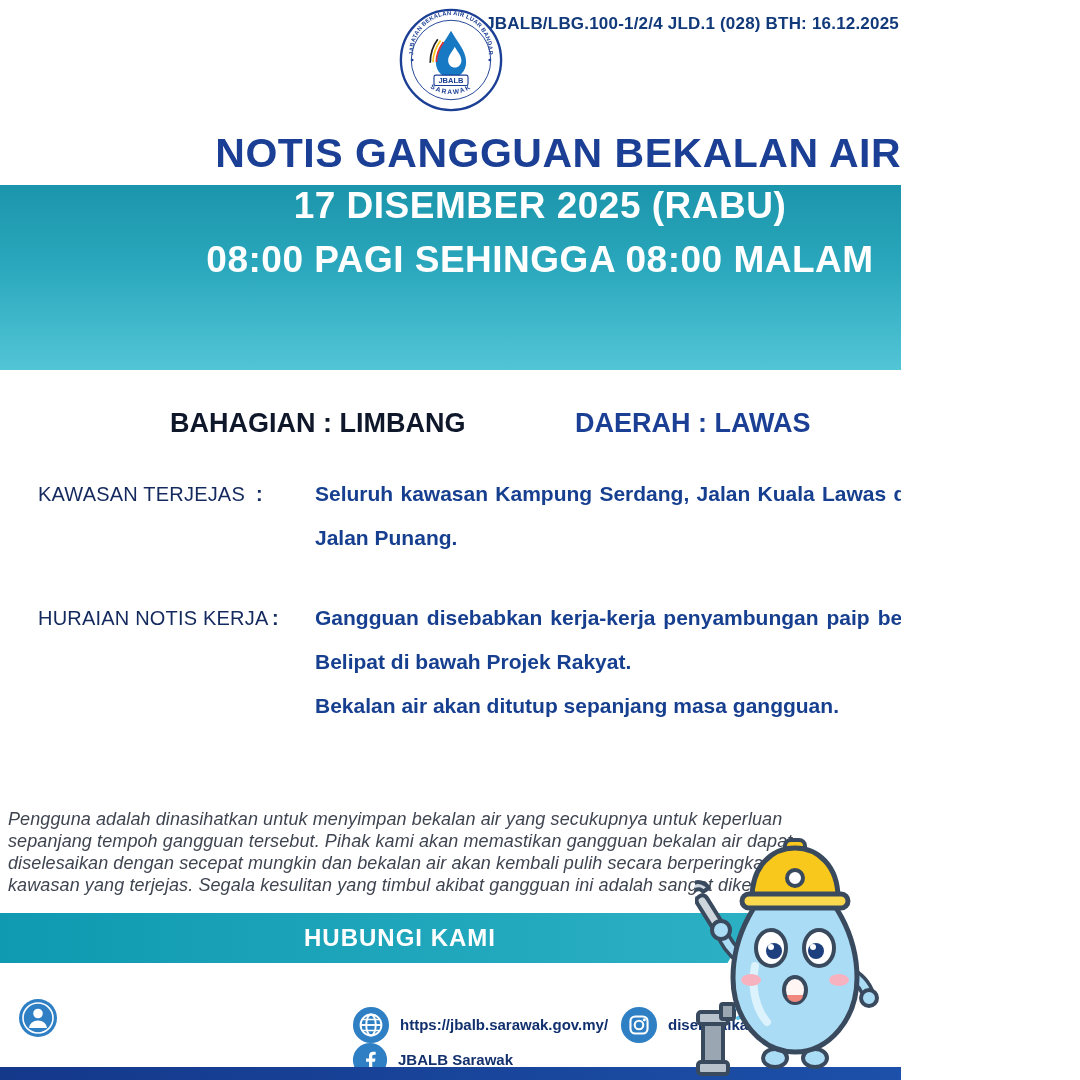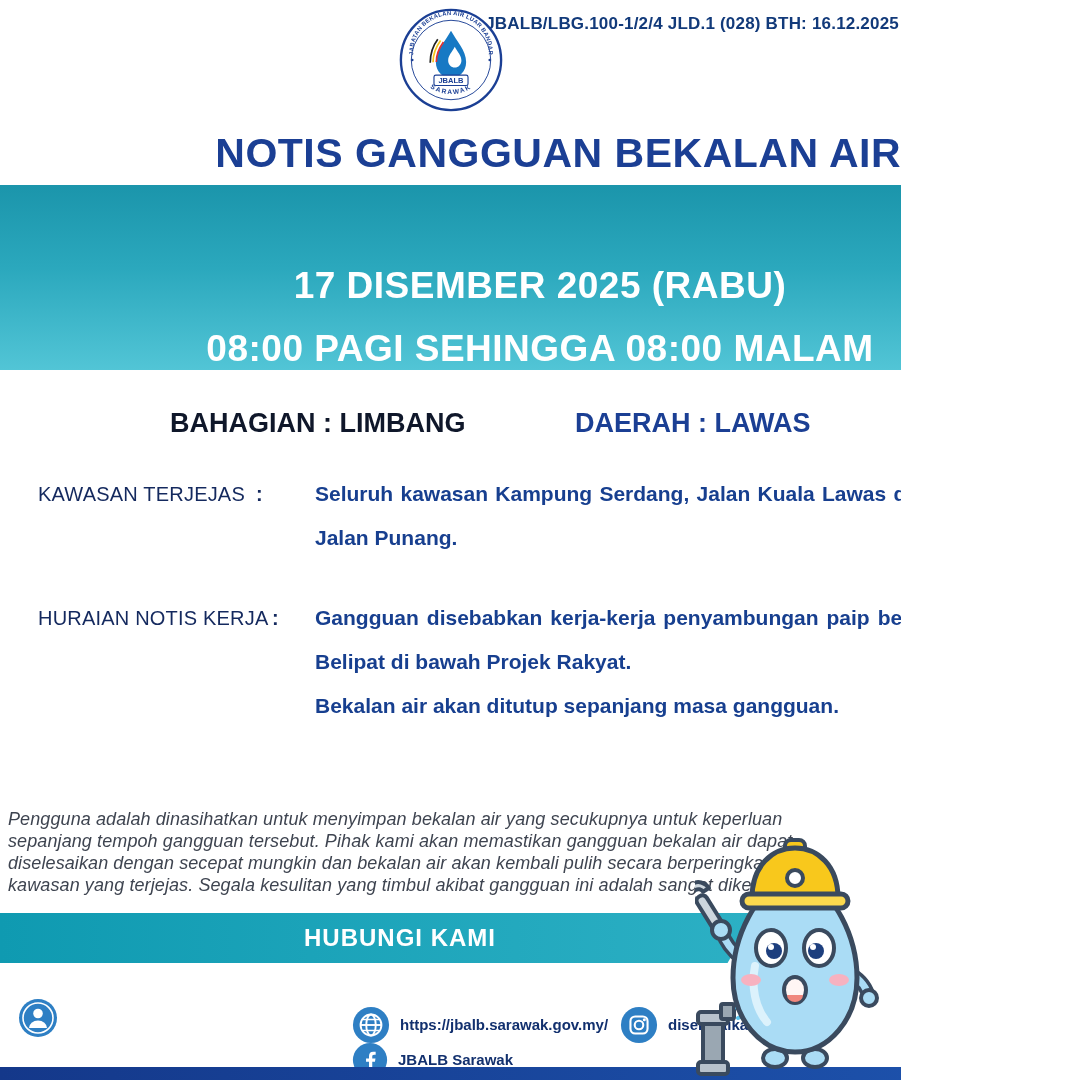--- a/index.html
+++ b/index.html
@@ -16,21 +16,21 @@
   .logo svg { width:100%; height:100%; }
 
   .main-title {
     position:absolute; top:130px; left:0; width:100%;
     text-align:right; font-size:41px; font-weight:800; color:#1b3f94; letter-spacing:0.5px;
   }
 
   .date-banner {
     position:absolute; top:185px; left:0; width:1080px; height:185px;
     background:linear-gradient(180deg,#1b95ab 0%, #2ba8bd 45%, #52c5d6 100%);
-    display:flex; flex-direction:column; justify-content:flex-end; align-items:center; gap:21px;
+    display:flex; flex-direction:column; justify-content:flex-start; align-items:center; gap:12px;
   }
   .banner-line { color:#fff; font-size:37px; font-weight:800; letter-spacing:0.5px; }
 
   .location-bahagian { position:absolute; top:408px; left:170px; font-size:27px; font-weight:800; color:#0f172a; }
   .location-daerah   { position:absolute; top:408px; left:575px; font-size:27px; font-weight:800; color:#1b3f94; }
 
   .detail-row { position:absolute; left:38px; width:1004px; }
   .row-kawasan { top:472px; }
   .row-huraian { top:596px; }
   .detail-label { position:absolute; left:0; top:0; font-size:20px; font-weight:400; color:#14295e; line-height:44px; letter-spacing:0.2px; }

